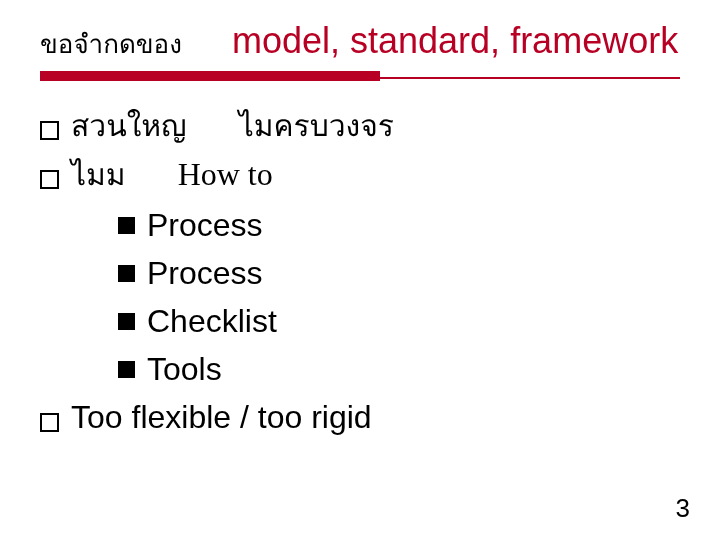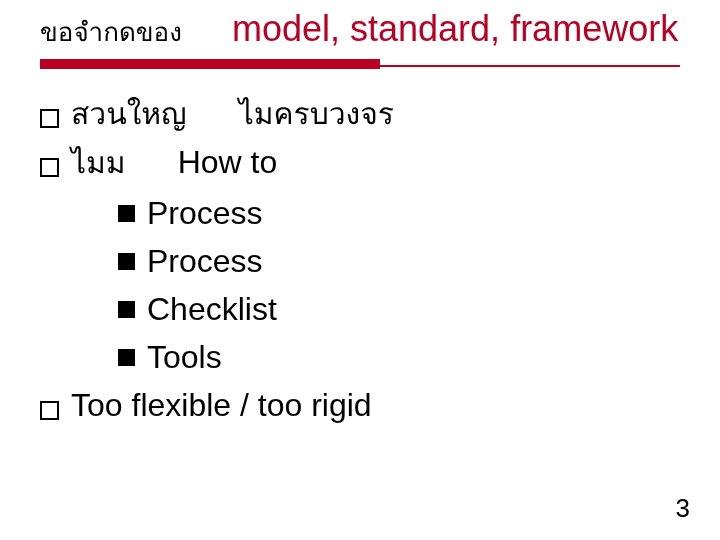--- a/index.html
+++ b/index.html
@@ -5,21 +5,21 @@
   * { margin: 0; padding: 0; box-sizing: border-box; }
   body {
     width: 720px;
     height: 540px;
     background: #ffffff;
     font-family: "Tahoma", "Verdana", sans-serif;
     position: relative;
     overflow: hidden;
   }
   .slide {
-    padding: 6px 40px 0 40px;
+    padding: 18px 40px 0 40px;
   }
   .title {
     font-size: 36px;
     line-height: 1.25;
     color: #000;
     font-weight: normal;
   }
   .title .thai1 { font-size: 26px; }
   .title .latin { color: #b80024; }
   .rule-wrap {
@@ -54,21 +54,21 @@
     width: 19px; height: 19px;
     border: 2.5px solid #000;
     background: #fff;
     flex: 0 0 auto;
     margin-right: 12px;
     position: relative;
     top: 4px;
   }
   .lvl1 .txt .gap { display: inline-block; width: 52px; }
   .lvl1.thai-row { font-size: 30px; }
-  .lvl1.thai-row .latin2 { font-size: 32px; }
+  .lvl1.thai-row .latin2 { font-size: 32px; font-family: Liberation Serif, serif; }
   .lvl2-group {
     margin-left: 78px;
     margin-top: 2px;
   }
   .lvl2 {
     display: flex;
     align-items: center;
     font-size: 32px;
     line-height: 1.5;
     color: #000;

